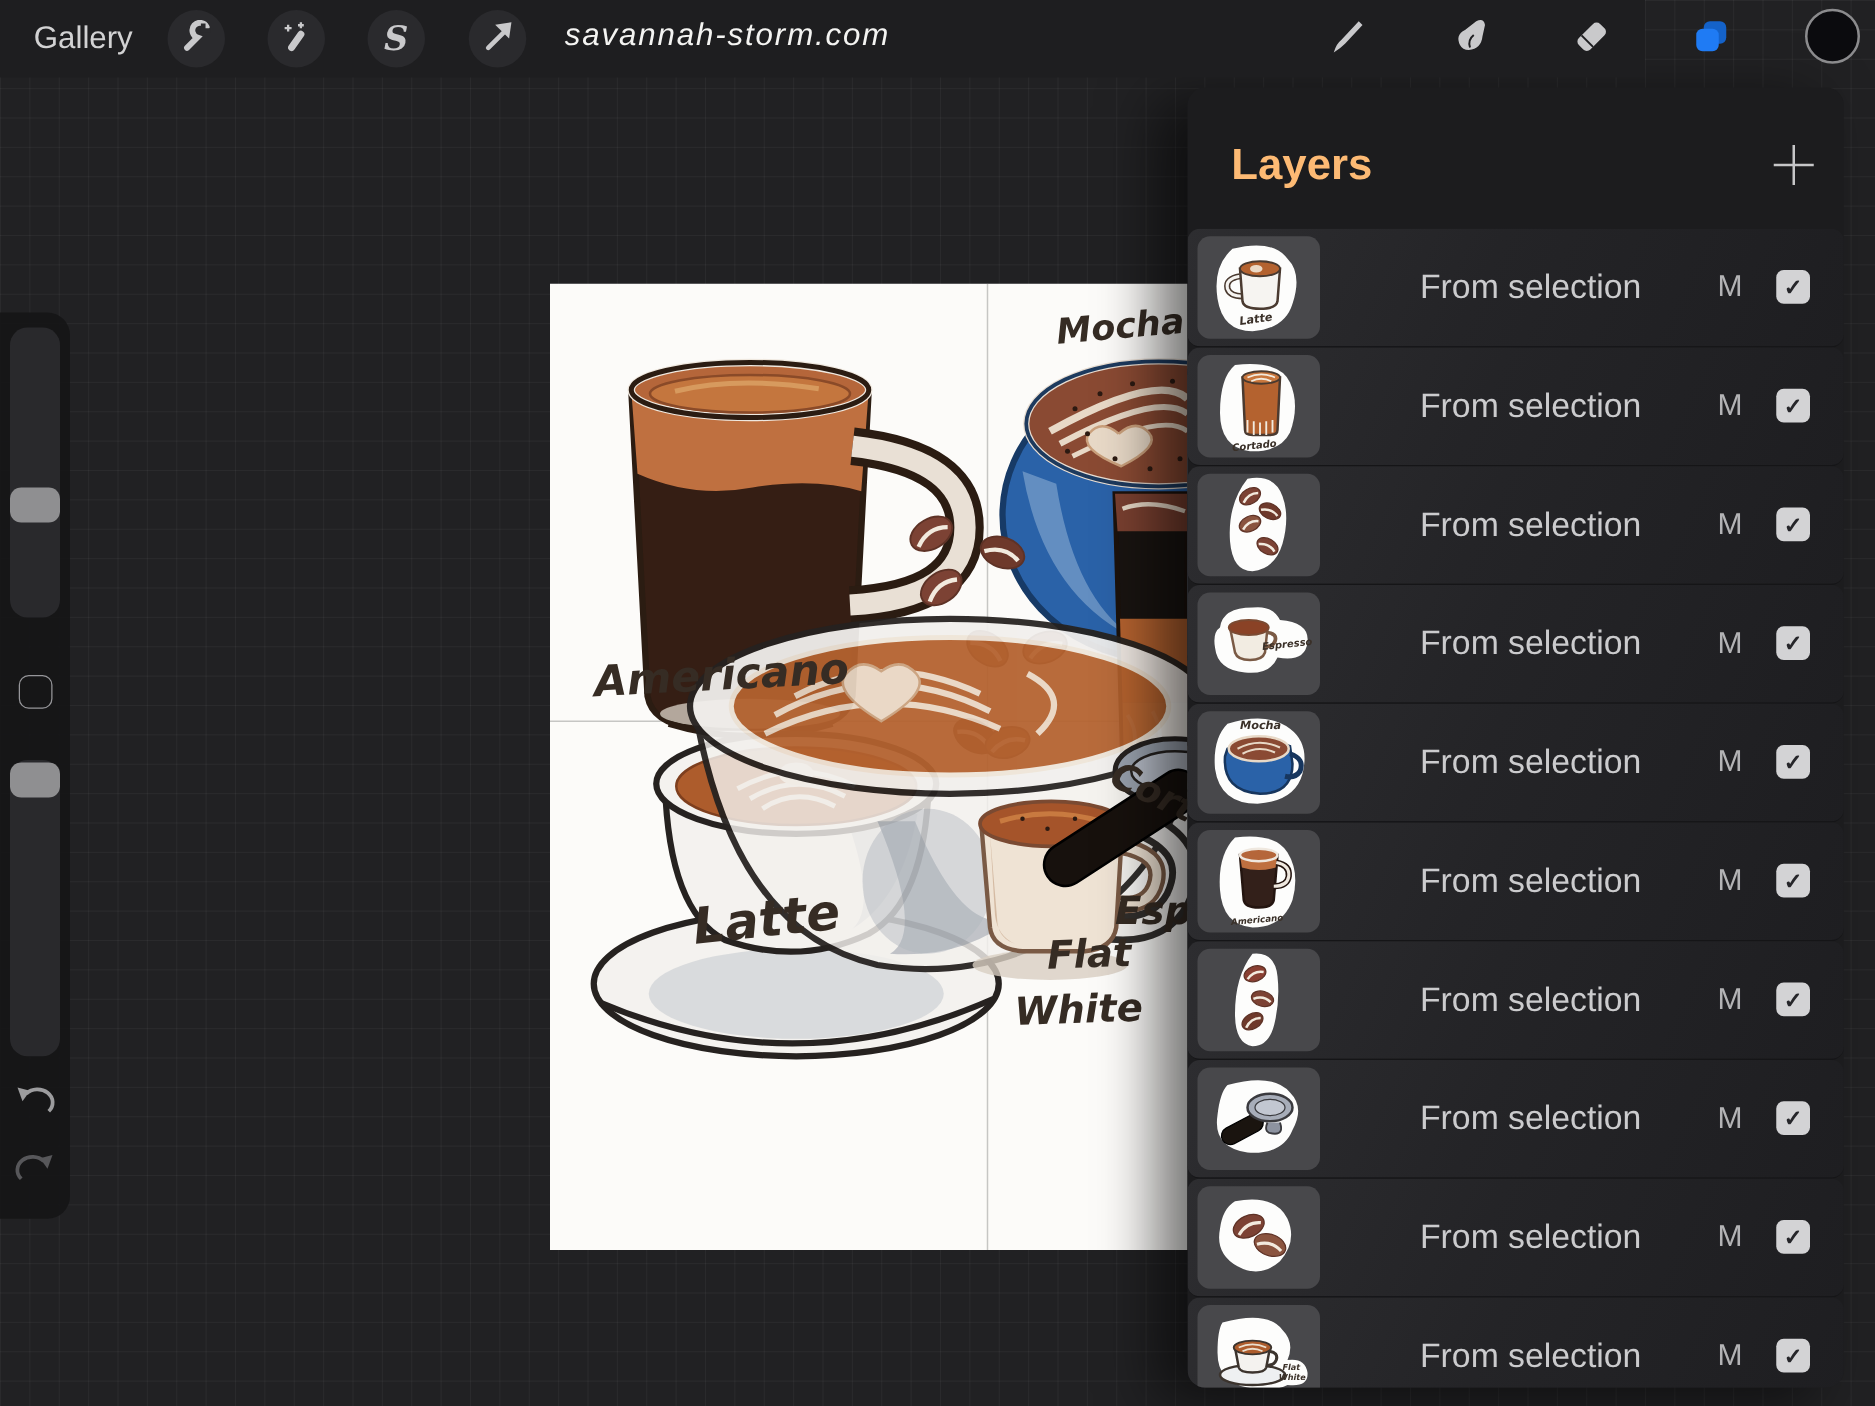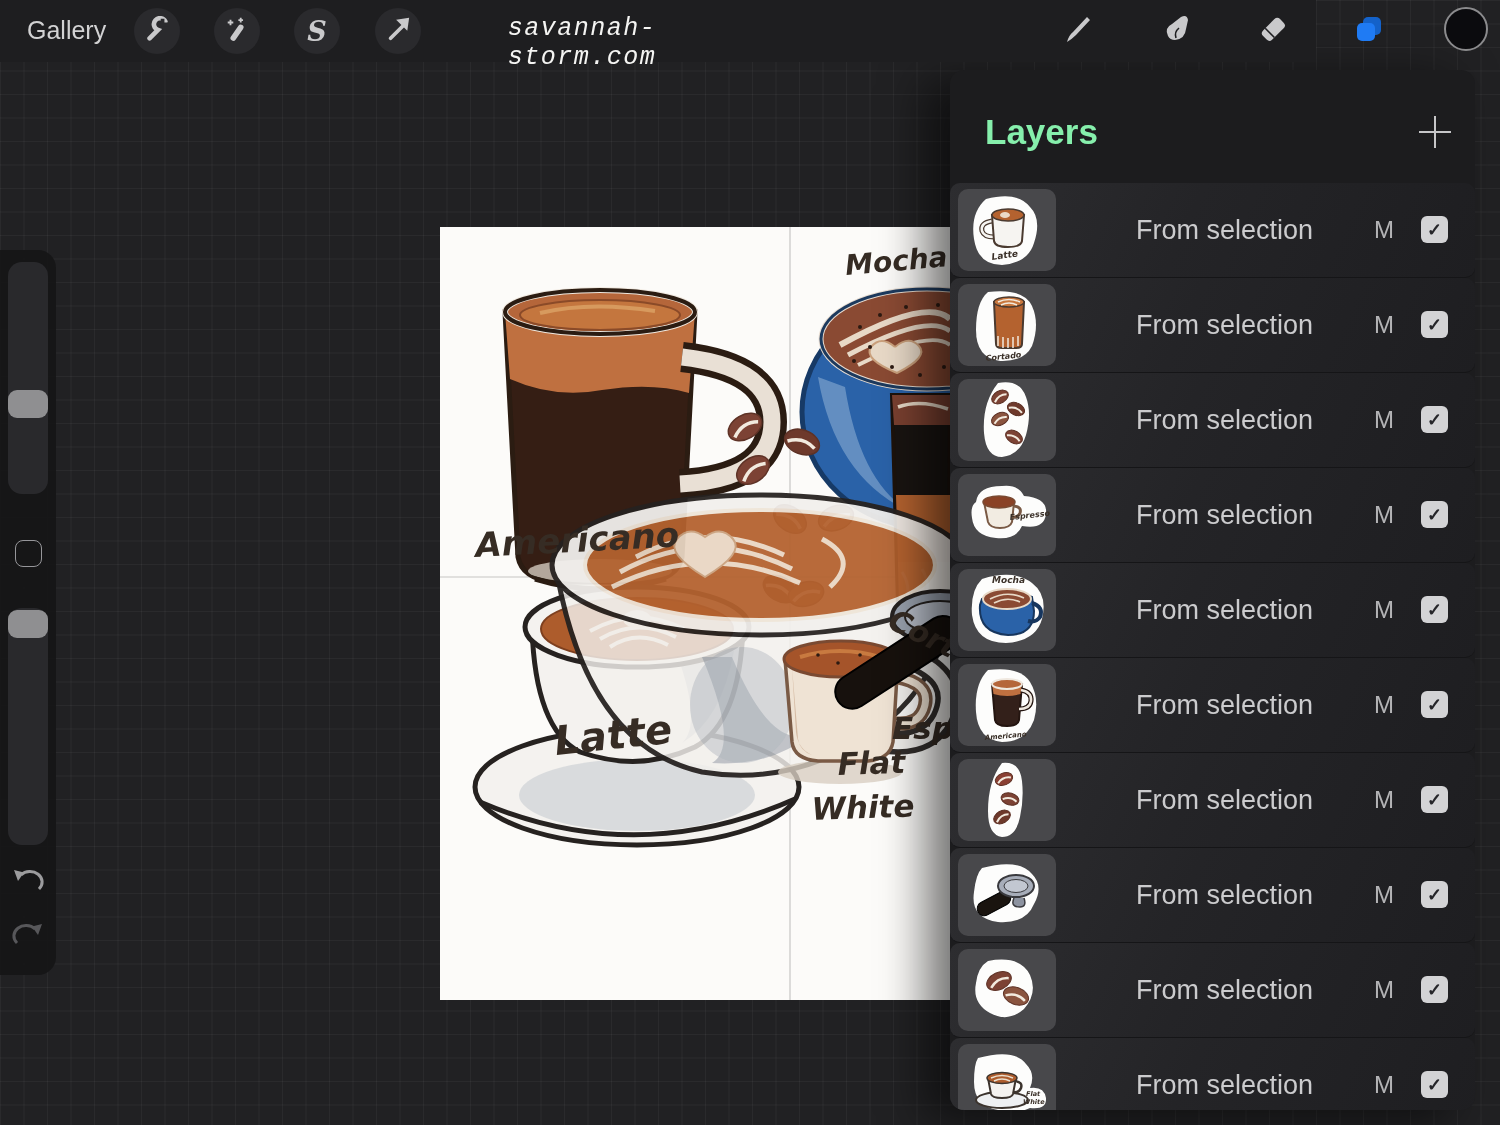--- a/index.html
+++ b/index.html
@@ -13,41 +13,41 @@
     background-size:23.5px 23.5px;
   }
   
   .toolbar{position:absolute;left:0;top:0;width:1316px;height:62px;background:#1e1e20;z-index:60;}
   .gallery{position:absolute;left:27px;top:16px;font-size:25px;color:#d2d2d3;}
   .tool-circle{position:absolute;top:8px;width:46px;height:46px;border-radius:50%;background:#2a2a2d;
     display:flex;align-items:center;justify-content:center;}
   .tool-plain{position:absolute;top:8px;width:46px;height:46px;display:flex;align-items:center;justify-content:center;}
   .s-glyph{font-size:27px;font-weight:bold;font-style:italic;color:#c9c9cb;font-family:"DejaVu Serif",serif;}
   .doc-title{position:absolute;left:448px;top:14px;width:268px;text-align:center;font-size:25px;color:#f4f4f2;
-    font-family:Liberation Mono, monospace;font-style:italic;letter-spacing:1.5px;}
+    font-family:Liberation Sans, sans-serif;font-style:italic;letter-spacing:1.5px;}
   
   .sidebar{position:absolute;left:0;top:250px;width:56px;height:725px;background:rgba(21,21,23,0.93);
     border-radius:0 18px 18px 0;z-index:20;}
   .track{position:absolute;left:8px;width:40px;background:#29292c;border-radius:14px;}
   .track.t1{top:12px;height:232px;}
   .track.t2{top:358px;height:237px;}
   .handle{position:absolute;left:8px;width:40px;height:28px;background:#8f8f91;border-radius:9px;}
   .handle.h1{top:140px;}
   .handle.h2{top:360px;}
   .modify-btn{position:absolute;left:15px;top:290px;width:25px;height:25px;border:1.5px solid #96969a;border-radius:8px;}
   .undo,.redo{position:absolute;left:11px;width:34px;height:28px;}
   .undo{top:618px;}
   .redo{top:672px;}
   
   .canvas{position:absolute;left:440px;top:227px;width:510px;height:773px;background:#fcfbf9;overflow:hidden;z-index:5;}
   .hand{font-family:"DejaVu Sans",sans-serif;font-style:italic;font-weight:700;fill:#362c24;}
   
   .layers-panel{position:absolute;left:950px;top:70px;width:525px;height:1040px;background:#1c1c1e;
     border-radius:14px;z-index:40;overflow:hidden;box-shadow:-24px 10px 46px rgba(0,0,0,0.55);}
-  .panel-title{position:absolute;left:35px;top:42px;font-size:35px;font-weight:bold;color:#86efac;}
+  .panel-title{position:absolute;left:35px;top:42px;font-size:35px;font-weight:bold;color:#fdba74;}
   .add-btn{position:absolute;left:467px;top:44px;width:36px;height:36px;}
   .rows{position:absolute;left:0;top:113px;right:0;}
   .layer-row{position:relative;height:94px;border-bottom:1px solid #151517;
     background:linear-gradient(115deg,#2d2d30 0%,#242427 45%,#1e1e21 100%);border-radius:10px;}
   .thumb{position:absolute;left:8px;top:6px;width:98px;height:82px;border-radius:10px;background:#48484b;overflow:hidden;}
   .row-label{position:absolute;left:142px;top:50%;transform:translateY(-50%);font-size:27px;color:#cbcbcd;margin-left:44px;}
   .blend{position:absolute;left:420px;top:50%;transform:translateY(-50%);width:28px;text-align:center;
     font-size:24px;color:#b3b3b5;}
   .checkbox{position:absolute;left:471px;top:33px;width:27px;height:27px;background:#d3d3d5;border-radius:6px;
     display:flex;align-items:center;justify-content:center;}

